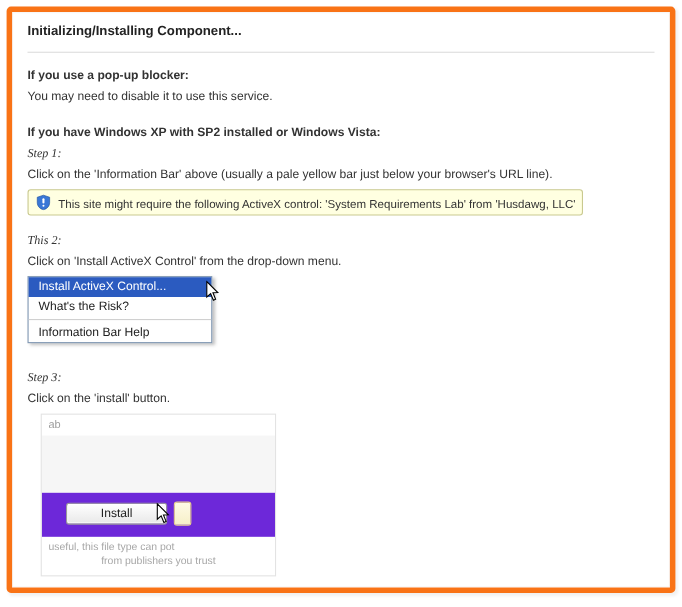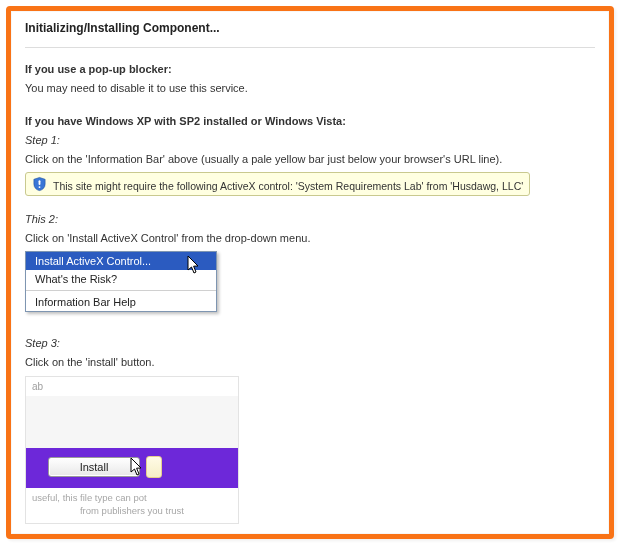--- a/index.html
+++ b/index.html
@@ -24,21 +24,21 @@
     font-size: 12px;
     margin: 2px 0 12px 0;
     color: #222;
   }
   hr.sep {
     border: none;
     border-top: 1px solid #ddd;
     margin: 0 0 14px 0;
   }
   .bold { font-weight: bold; }
-  .italic { font-style: italic; }
+  .italic { font-style: italic; font-family: Liberation Serif, serif; }
   .line { margin: 0 0 3px 0; line-height: 1.45; }
   .gap-sm { height: 10px; }
   .gap-md { height: 14px; }
   .infobar {
     display: flex;
     align-items: flex-end;
     gap: 6px;
     border: 1px solid #c9c98f;
     background: #ffffe1;
     padding: 3px 6px;
@@ -48,21 +48,21 @@
     width: fit-content;
     max-width: 100%;
     margin: 4px 0 2px 0;
   }
   .shield {
     width: 15px; height: 16px;
     flex: 0 0 15px;
     display: block;
   }
   .dropdown {
-    width: 192px;
+    width: 168px;
     border: 1px solid #7e95b1;
     background: #fff;
     box-shadow: 2px 2px 3px rgba(0,0,0,0.25);
     font-size: 11px;
     margin: 4px 0 0 0;
     position: relative;
   }
   .dropdown .item {
     padding: 3px 9px;
     color: #222;
@@ -85,20 +85,21 @@
     height: 22px;
     pointer-events: none;
   }
   .install-area {
     width: 214px;
     border: 1px solid #e3e3e3;
     margin-top: 6px;
     padding: 0;
     overflow: hidden;
     position: relative;
+    margin-left: 12px;
   }
   .install-top {
     font-size: 10px;
     color: #9e9e9e;
     padding: 4px 6px 0 6px;
   }
   .install-body {
     height: 52px;
     background: #f6f6f6;
     margin: 4px 0 0 0;

